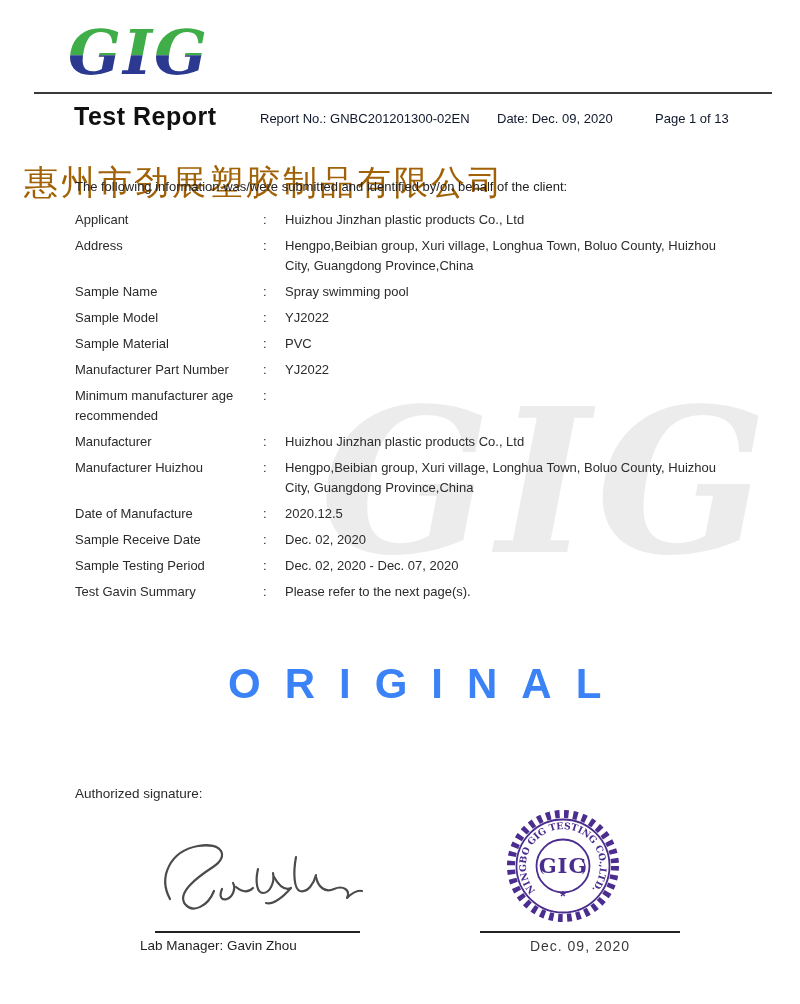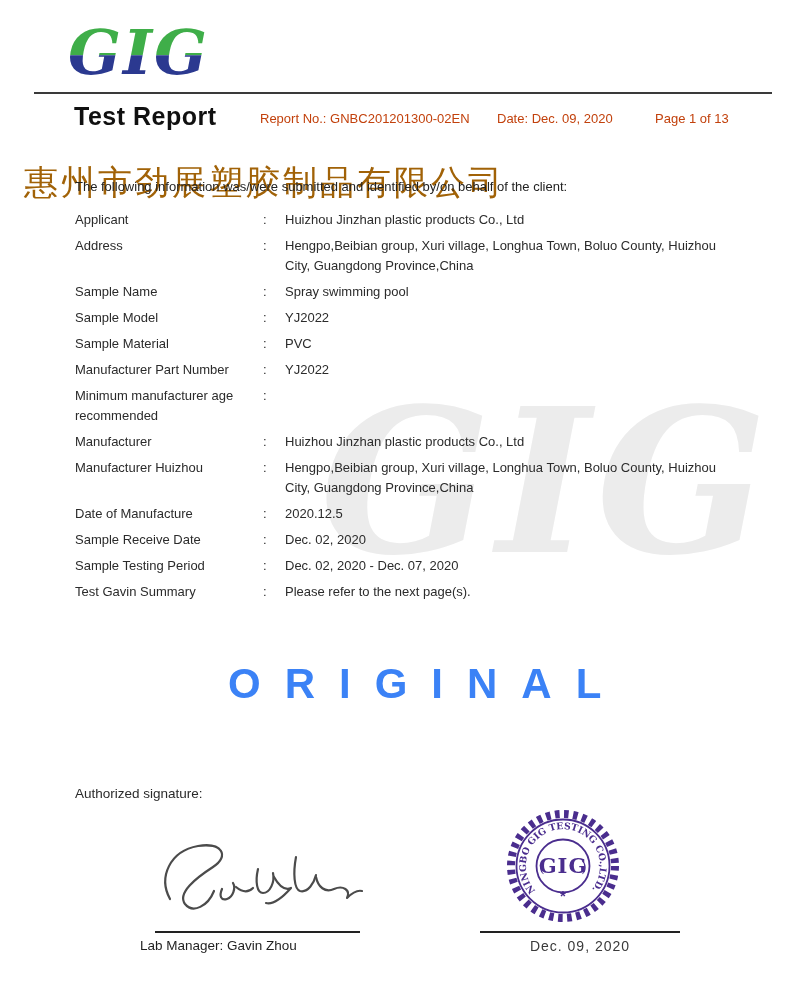--- a/index.html
+++ b/index.html
@@ -21,21 +21,21 @@
         font-family:"DejaVu Serif",serif;font-style:italic;font-weight:bold;
         font-size:62px;line-height:74px;letter-spacing:2px;}
   .logo span{position:absolute;left:0;top:0;}
   .logo .half-top{color:#3fae49;clip-path:inset(0 0 47% 0);}
   .logo .half-bottom{color:#2b3990;clip-path:inset(53% 0 0 0);}
 
   .rule{position:absolute;left:34px;top:92px;width:738px;height:2px;background:#3a3a3a;z-index:2;}
 
   .title{position:absolute;left:74px;top:102px;font-size:25px;font-weight:bold;
          color:#101010;letter-spacing:.5px;z-index:2;}
-  .meta{position:absolute;top:111px;font-size:13px;color:#c2410c;z-index:2;white-space:nowrap;}
+  .meta{position:absolute;top:111px;font-size:13px;color:#0f172a;z-index:2;white-space:nowrap;}
   .meta-reportno{left:260px;} .meta-date{left:497px;} .meta-page{left:655px;}
 
   .intro{position:absolute;left:75px;top:179px;font-size:13px;color:#222;z-index:2;}
 
   
   .info{position:absolute;left:75px;top:210px;width:655px;font-size:13px;z-index:2;}
   .row{display:flex;margin-bottom:6px;line-height:20px;}
   .lbl{width:188px;flex:none;}
   .colon{width:22px;flex:none;}
   .val{flex:1;}

